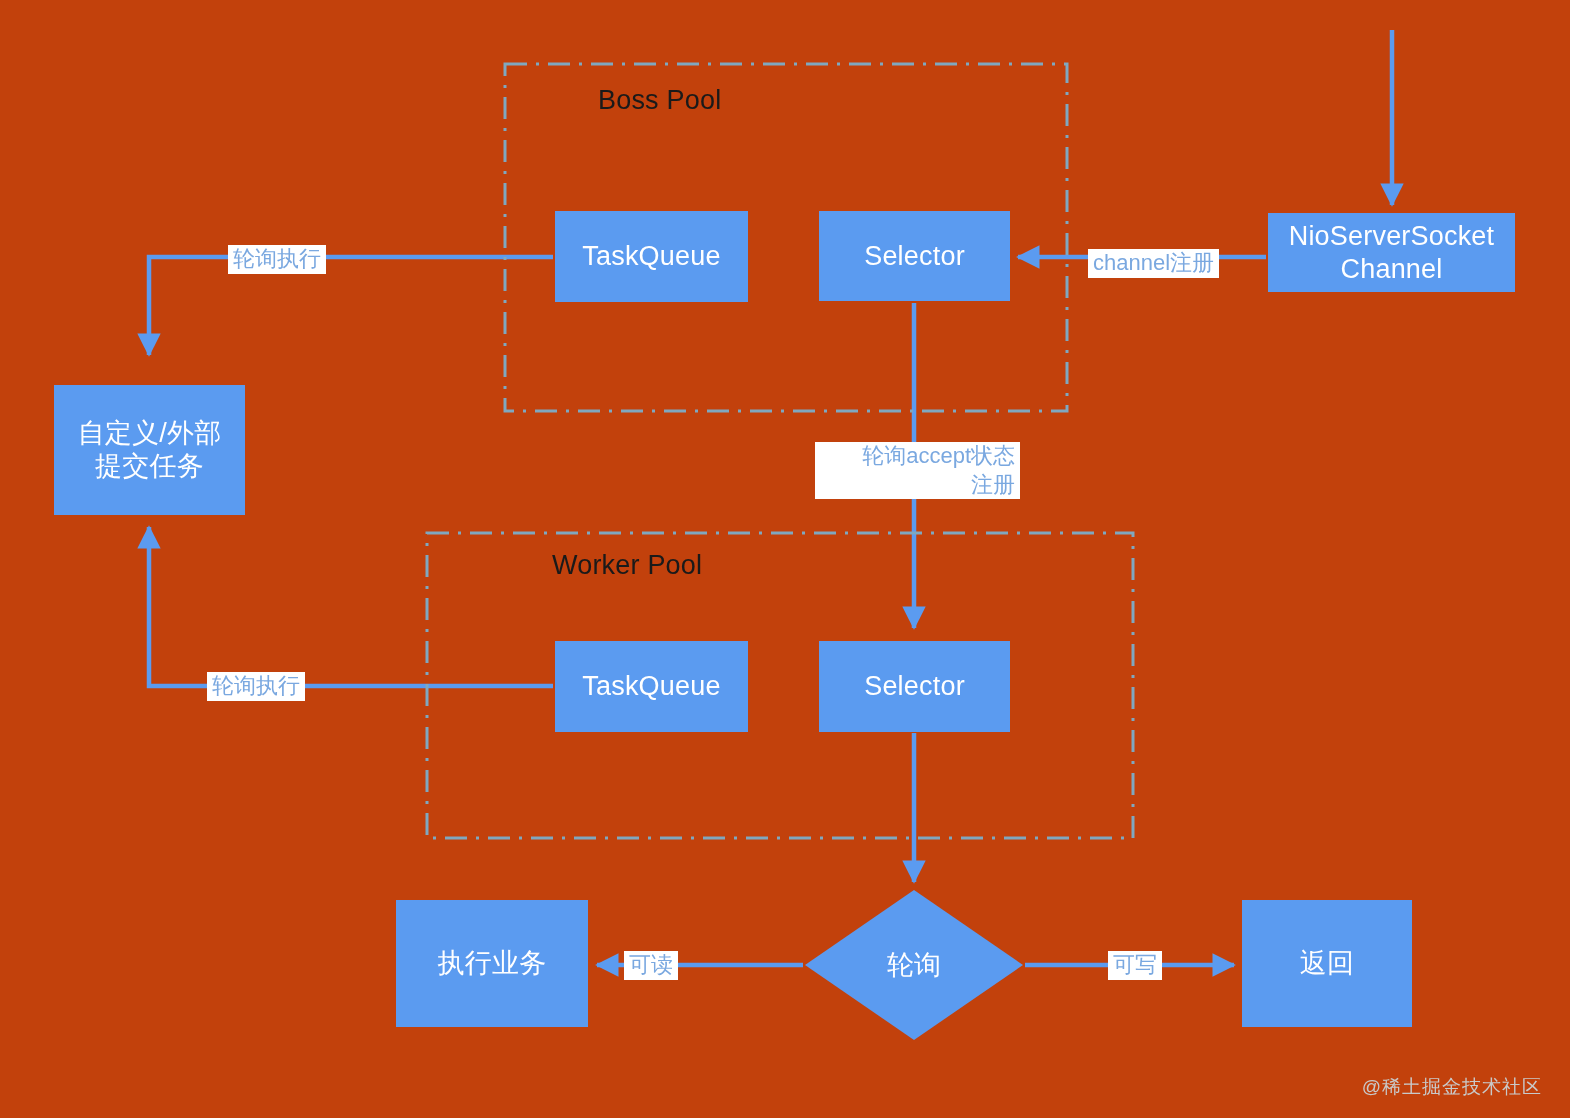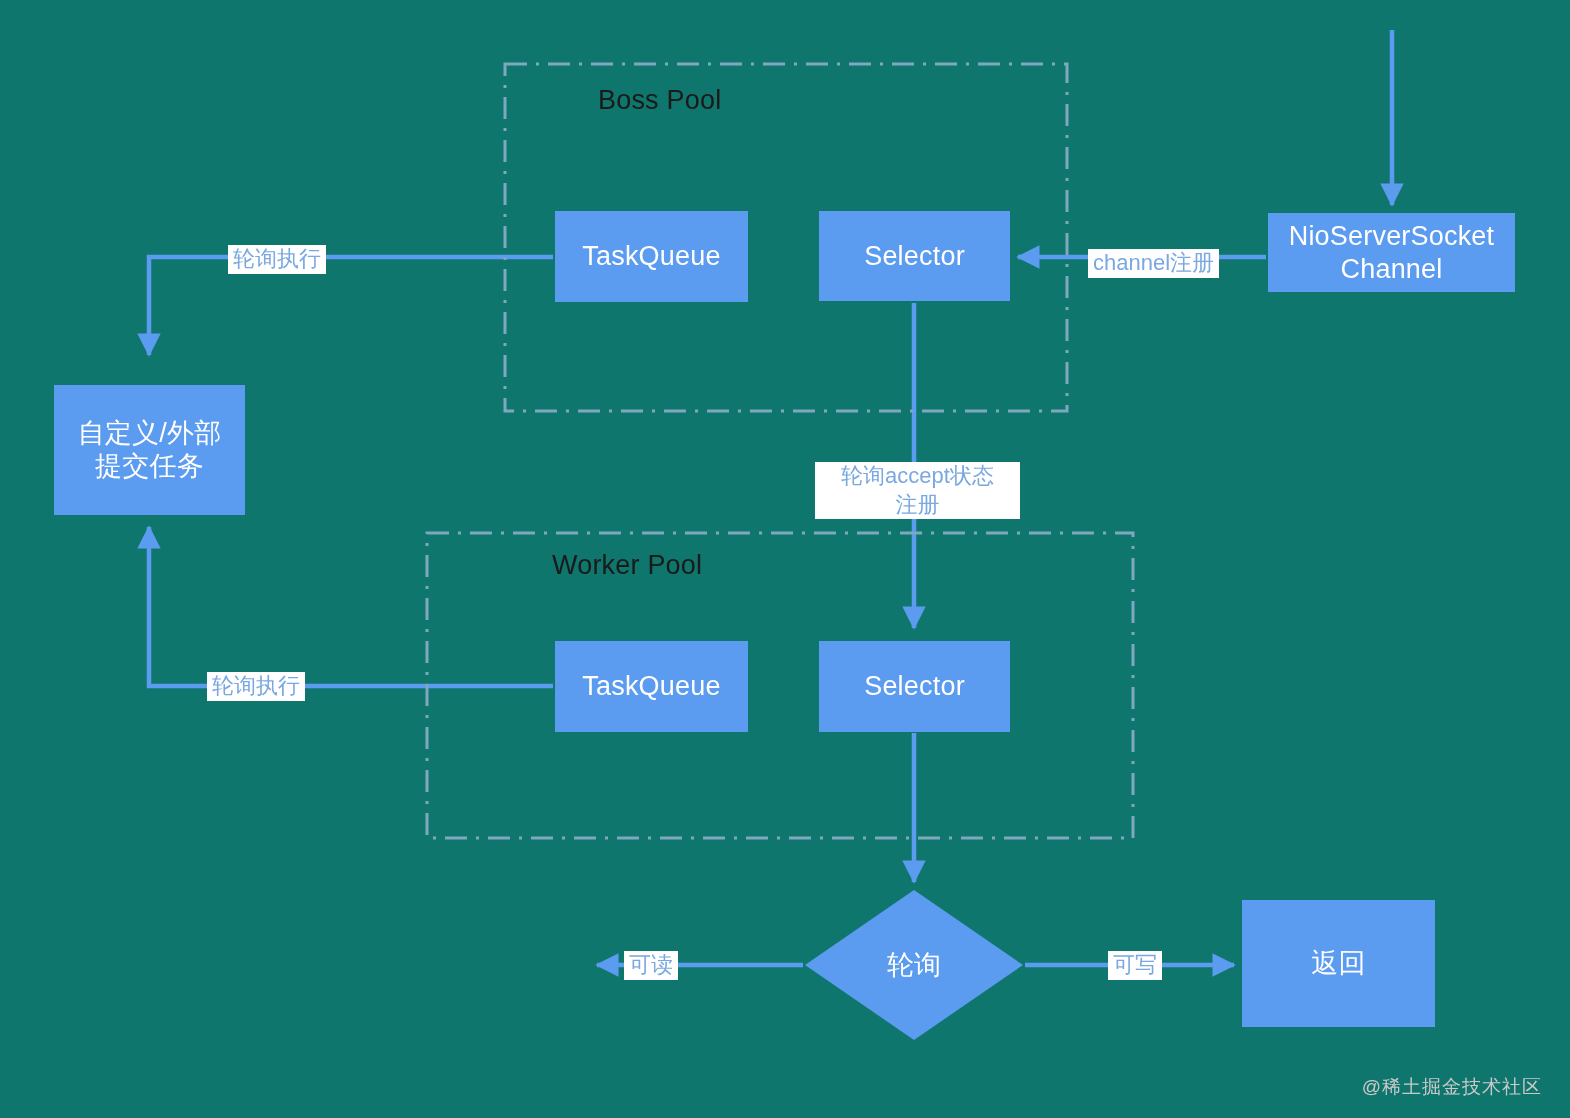--- a/index.html
+++ b/index.html
@@ -8,21 +8,21 @@
     padding: 0;
     background: #ffffff;
   }
   body {
     font-family: "Liberation Sans", "DejaVu Sans", sans-serif;
   }
   #canvas {
     position: relative;
     width: 1570px;
     height: 1118px;
-    background: #0f766e;
+    background: #c2410c;
     overflow: hidden;
   }
   svg.layer {
     position: absolute;
     top: 0;
     left: 0;
     width: 1570px;
     height: 1118px;
     pointer-events: none;
   }
@@ -130,28 +130,29 @@
 
   <div class="node" style="left:1268px; top:213px; width:247px; height:79px;">NioServerSocket
 Channel</div>
 
   <div class="node" style="left:555px; top:641px; width:193px; height:91px;">TaskQueue</div>
 
   <div class="node" style="left:819px; top:641px; width:191px; height:91px;">Selector</div>
 
   <div class="node-diamond" style="left:805px; top:890px; width:218px; height:150px;">轮询</div>
 
+  <div class="node" style="left:396px; top:900px; width:192px; height:127px;">执行业务</div>
 
-  <div class="node" style="left:1242px; top:900px; width:193px; height:127px;">返回</div>
+  <div class="node" style="left:1242px; top:900px; width:170px; height:127px;">返回</div>
 
   <div class="edgelabel" style="left:1088px; top:249px;">channel注册</div>
 
   <div class="edgelabel" style="left:228px; top:245px;">轮询执行</div>
 
-  <div class="edgelabel" style="left:815px; top:462px; width:195px;">轮询accept状态
+  <div class="edgelabel" style="left:815px; top:442px; width:195px;text-align:right;">轮询accept状态
 注册</div>
 
   <div class="edgelabel" style="left:207px; top:672px;">轮询执行</div>
 
   <div class="edgelabel" style="left:624px; top:951px;">可读</div>
 
   <div class="edgelabel" style="left:1108px; top:951px;">可写</div>
 
   <div class="watermark">@稀土掘金技术社区</div>
 

